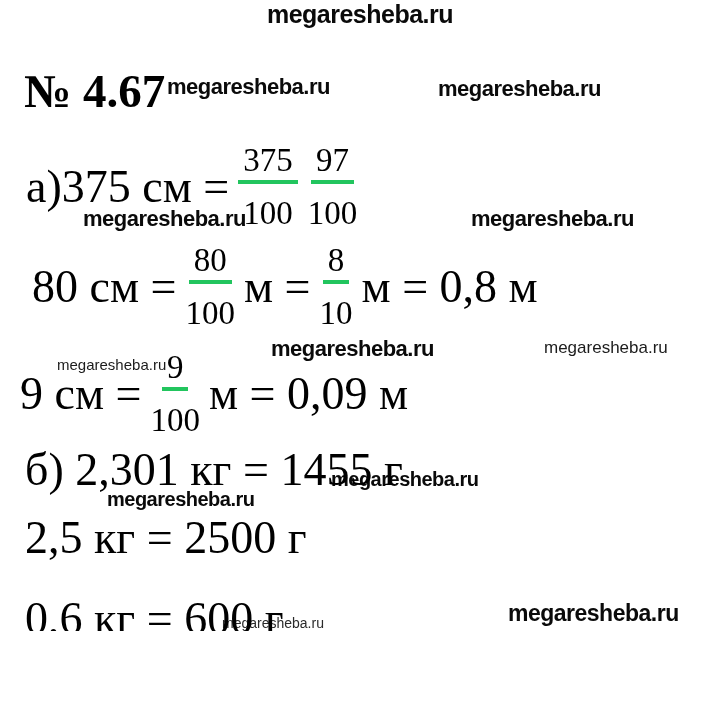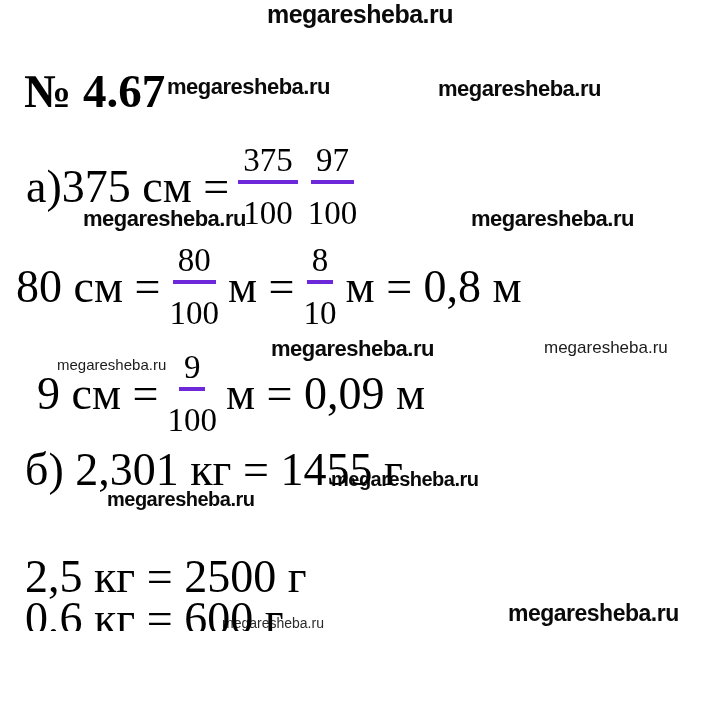--- a/index.html
+++ b/index.html
@@ -40,21 +40,21 @@
     font-size:46px;line-height:1.1;
     white-space:pre;
   }
   .frac{
     display:inline-flex;flex-direction:column;align-items:center;
     font-size:33px;line-height:1.08;
     margin:0 9px;
     text-align:center;
   }
   .frac.tight{margin-left:1px;}
-  .frac .num{border-bottom:4px solid #6d28d9;padding:0 5px 1px 5px;}
+  .frac .num{border-bottom:4px solid #22c55e;padding:0 5px 1px 5px;}
   .frac .den{padding-top:12px;}
   
   .eqline{
     position:absolute;
     font-family:"Liberation Serif",serif;
     font-size:46px;line-height:1.15;
     white-space:pre;
   }
   
   .brand{
@@ -89,41 +89,41 @@
     <span class="frac">
       <span class="num">375</span>
       <span class="den">100</span>
     </span>
     <span class="frac tight">
       <span class="num">97</span>
       <span class="den">100</span>
     </span>
   </div>
 
-  <div class="eq" style="left:16px;top:243px">
+  <div class="eq" style="left:32px;top:243px">
     <span>80 см =</span>
     <span class="frac">
       <span class="num">80</span>
       <span class="den">100</span>
     </span>
     <span>м =</span>
     <span class="frac">
       <span class="num">8</span>
       <span class="den">10</span>
     </span>
     <span>м = 0,8 м</span>
   </div>
 
-  <div class="eq" style="left:37px;top:350px">
+  <div class="eq" style="left:20px;top:350px">
     <span>9 см =</span>
     <span class="frac">
       <span class="num">9</span>
       <span class="den">100</span>
     </span>
     <span>м = 0,09 м</span>
   </div>
 
   <div class="eqline" style="left:25px;top:444px">б) 2,301 кг = 1455 г</div>
-  <div class="eqline" style="left:25px;top:551px">2,5 кг = 2500 г</div>
+  <div class="eqline" style="left:25px;top:512px">2,5 кг = 2500 г</div>
   <div class="eqline" style="left:25px;top:593px">0,6 кг = 600 г</div>
 
 
 </div>
 
 </body></html>

